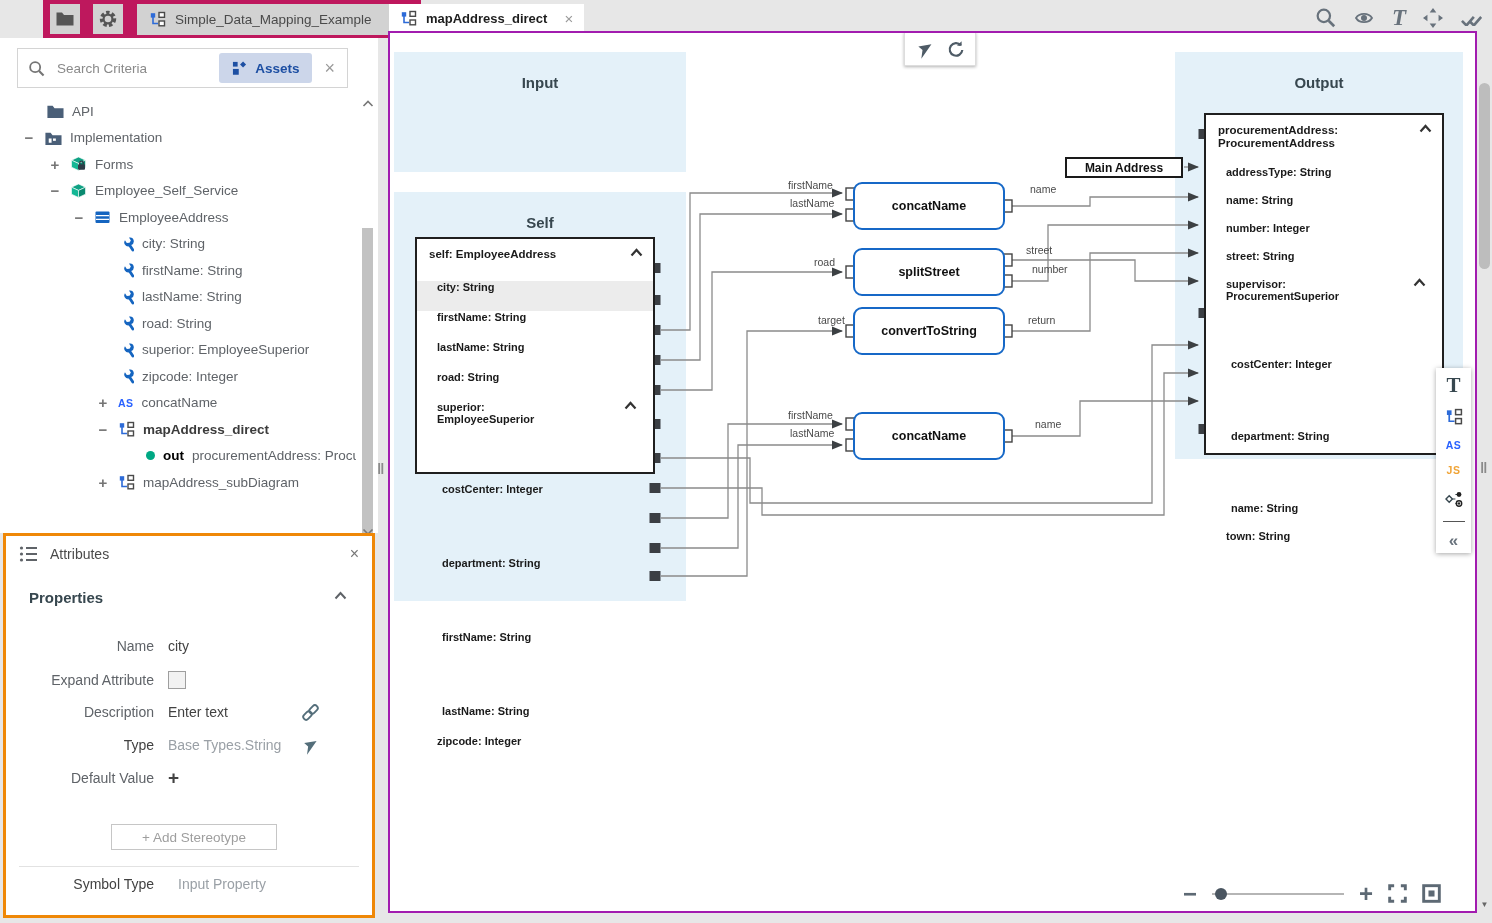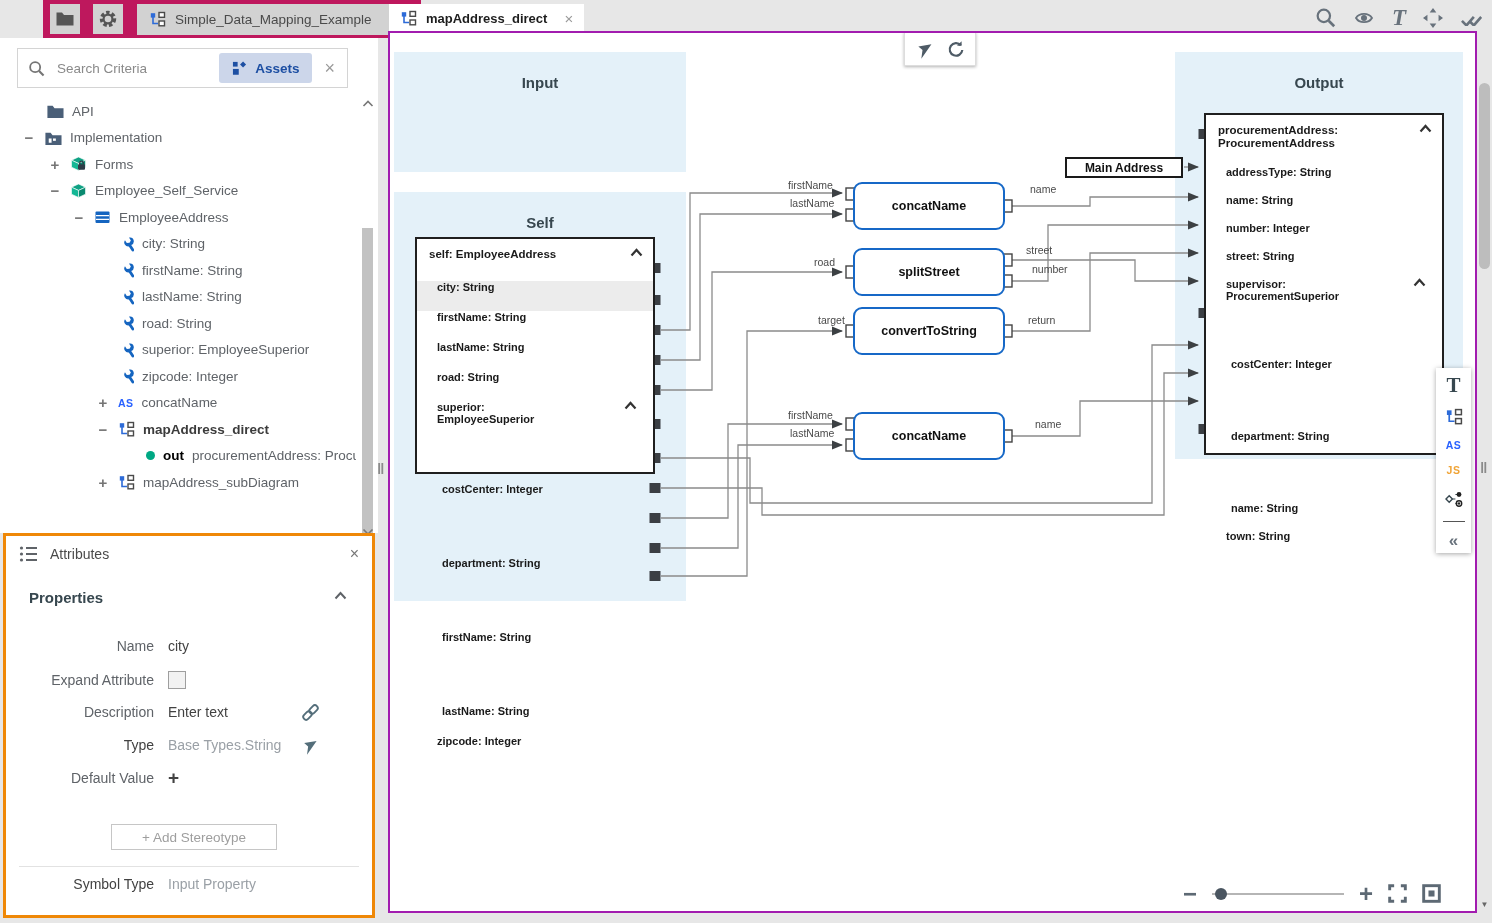--- a/index.html
+++ b/index.html
@@ -40,21 +40,21 @@
   .f-label{width:148px;text-align:right;color:#5f6368;font-size:14px;flex:none;}
   .f-val{margin-left:14px;color:#424242;font-size:14px;}
   .f-ph{margin-left:14px;color:#9aa0a6;font-size:14px;}
   .f-icon{position:absolute;right:52px;color:#546e7a;cursor:pointer;}
   .chk{margin-left:14px;width:16px;height:16px;border:1px solid #9e9e9e;background:#f2f2f2;cursor:pointer;}
   .plus-ic{margin-left:14px;color:#424242;font-size:19px;font-weight:bold;line-height:14px;cursor:pointer;}
   .add-st{position:absolute;left:105px;top:288px;width:164px;height:24px;border:1px solid #c6c6c6;color:#9e9e9e;font-size:13.5px;display:flex;align-items:center;justify-content:center;cursor:pointer;background:#fff;}
   .attr-div{position:absolute;left:13px;right:13px;top:330px;border-top:1px solid #e2e2e2;}
   .sym-row{position:absolute;left:0;top:340px;width:100%;display:flex;align-items:center;}
   .sym-label{width:148px;text-align:right;color:#424242;font-size:14px;}
-  .sym-val{margin-left:14px;color:#9aa0a6;font-size:14px;}
+  .sym-val{margin-left:24px;color:#9aa0a6;font-size:14px;}
   
   .canvas-tab{position:absolute;left:389px;top:4px;height:28px;background:#fff;display:flex;align-items:center;gap:9px;padding:0 11px;font-size:13px;font-weight:bold;color:#1d1d1d;}
   .tab-close{color:#9a9a9a;font-weight:normal;font-size:15px;margin-left:8px;cursor:pointer;}
   .tr-icons{position:absolute;right:10px;top:7px;display:flex;align-items:center;gap:17px;color:#68727c;}
   .tr-icons .it{cursor:pointer;display:flex;align-items:center;justify-content:center;}
   .titalic{font-family:"Liberation Serif",serif;font-style:italic;font-weight:bold;font-size:23px;line-height:20px;}
   
   .canvas{position:absolute;left:388px;top:31px;width:1089px;height:882px;background:#fff;border:2px solid #a21caf;box-sizing:border-box;overflow:hidden;}
   .region{position:absolute;background:#e4f1f9;}
   .region-label{position:absolute;left:0;right:0;top:22px;text-align:center;font-size:15px;font-weight:bold;color:#37474f;}

